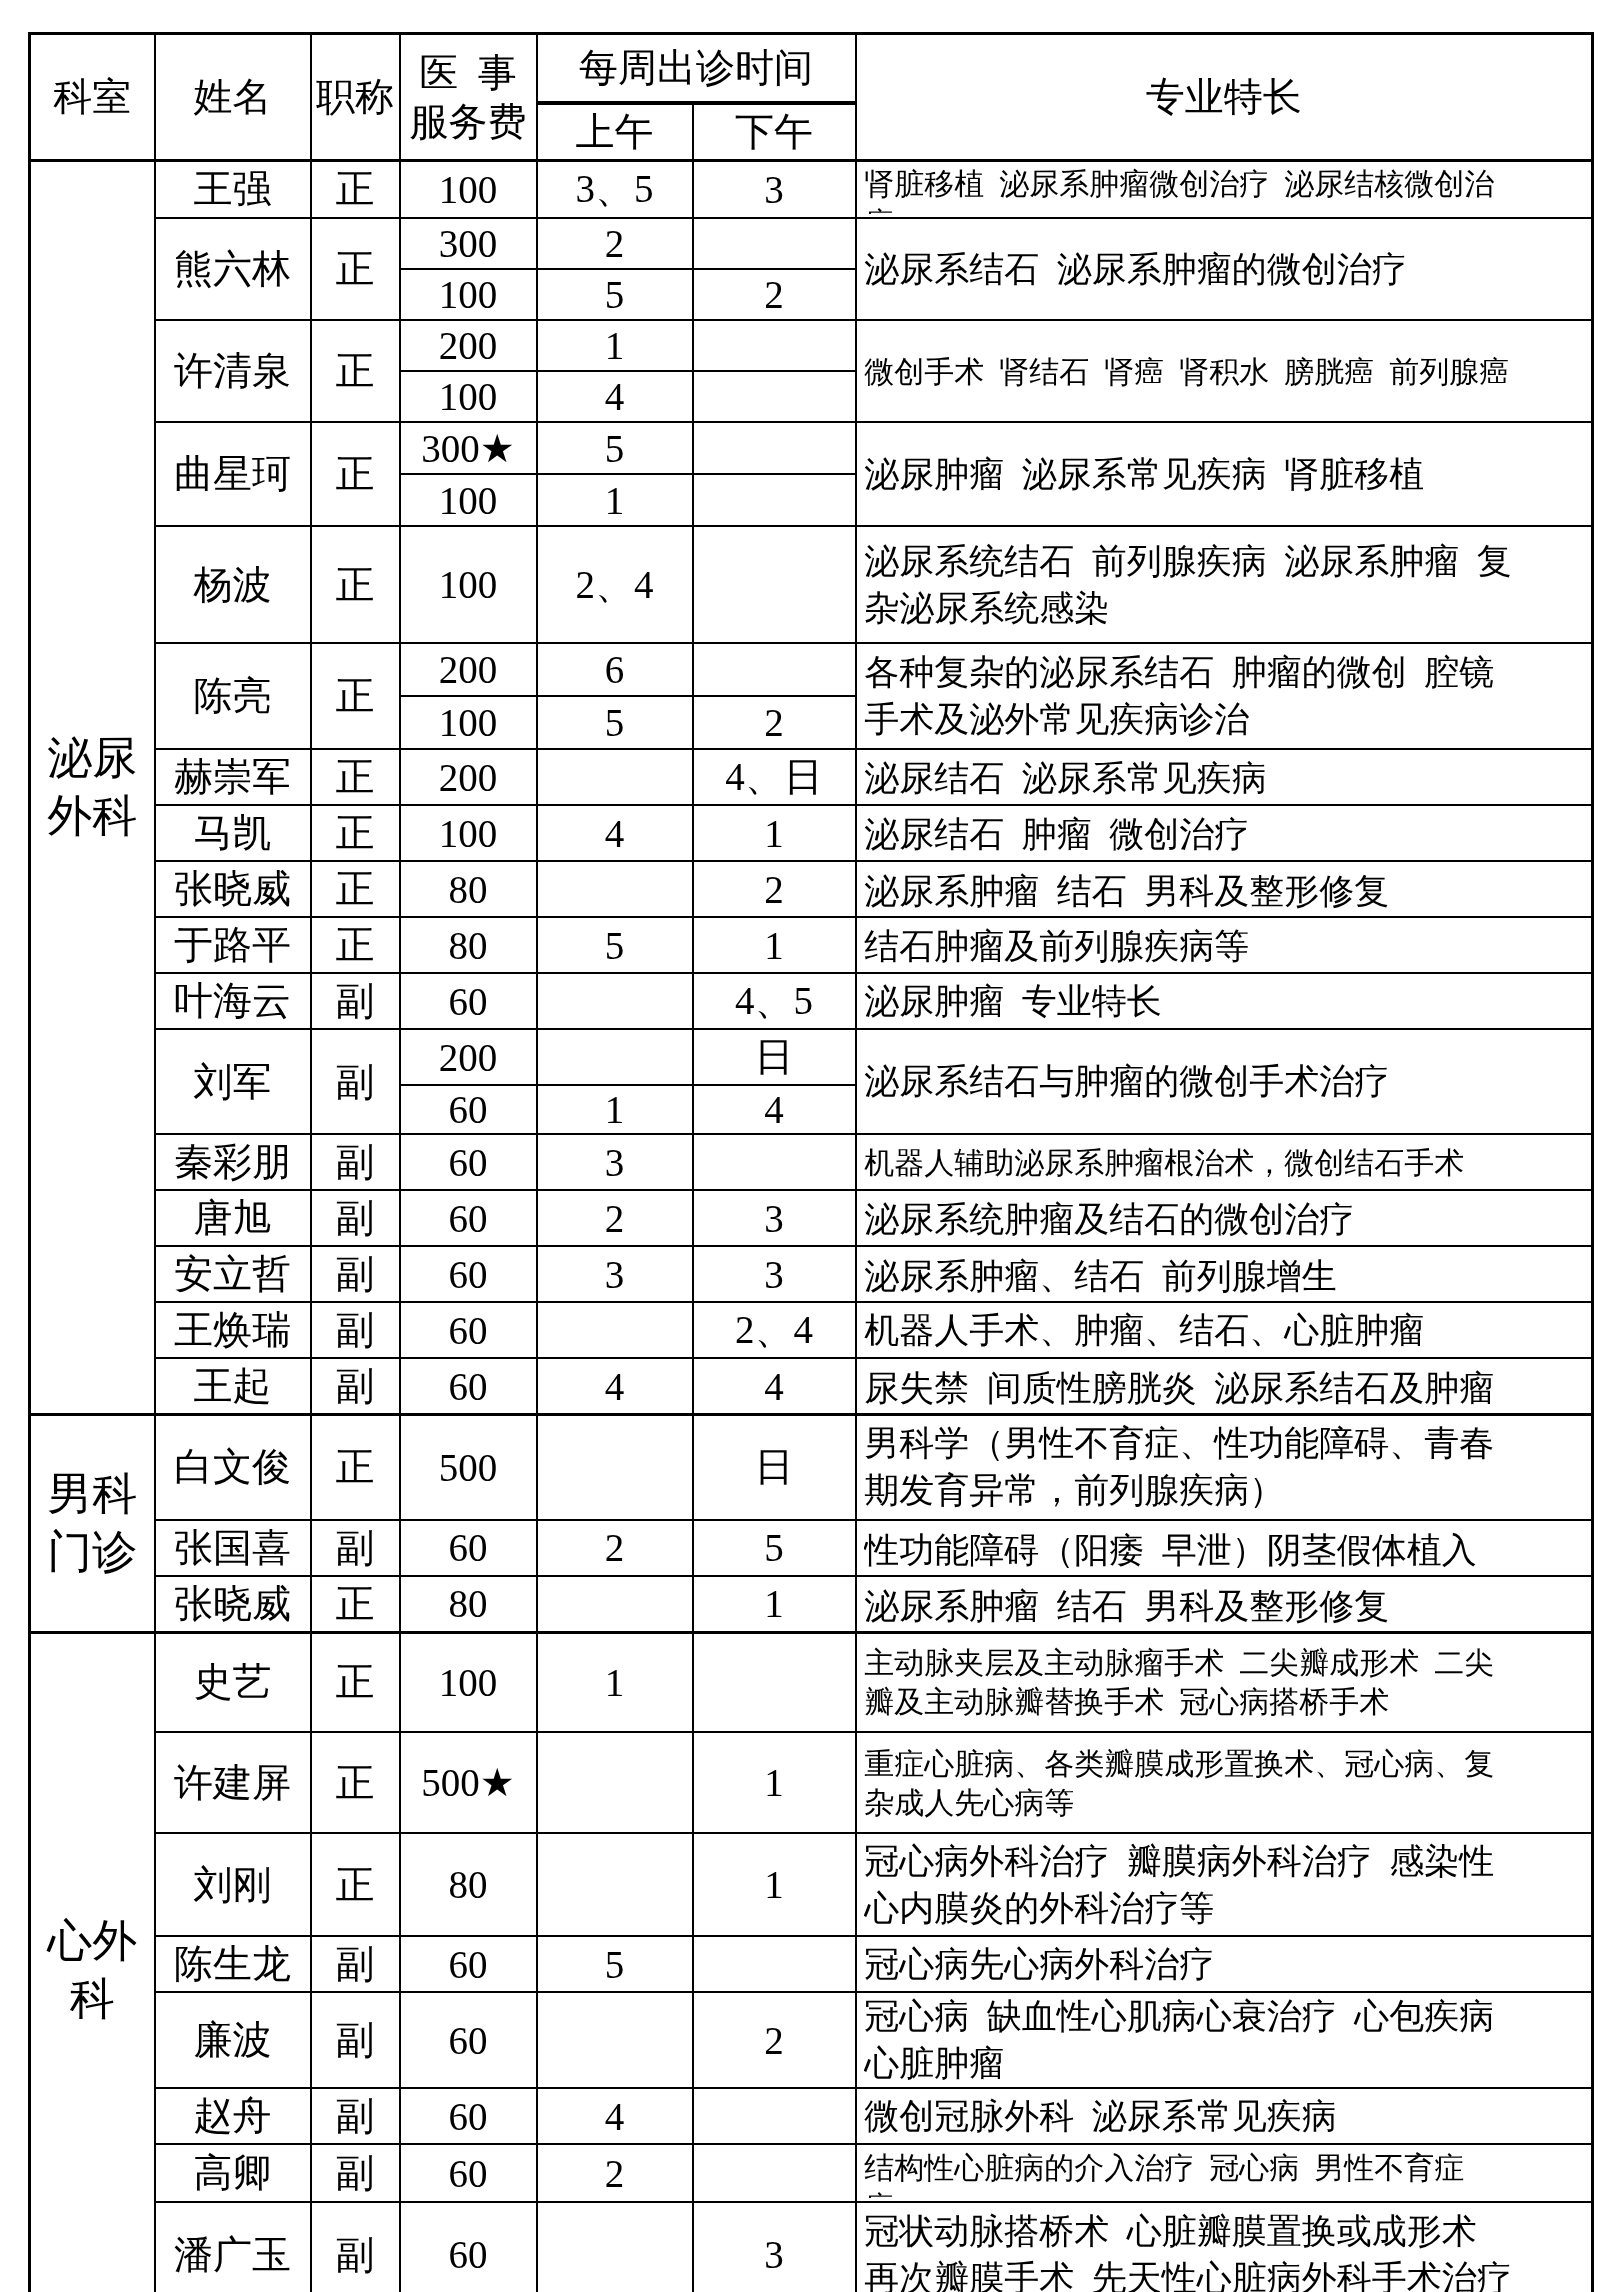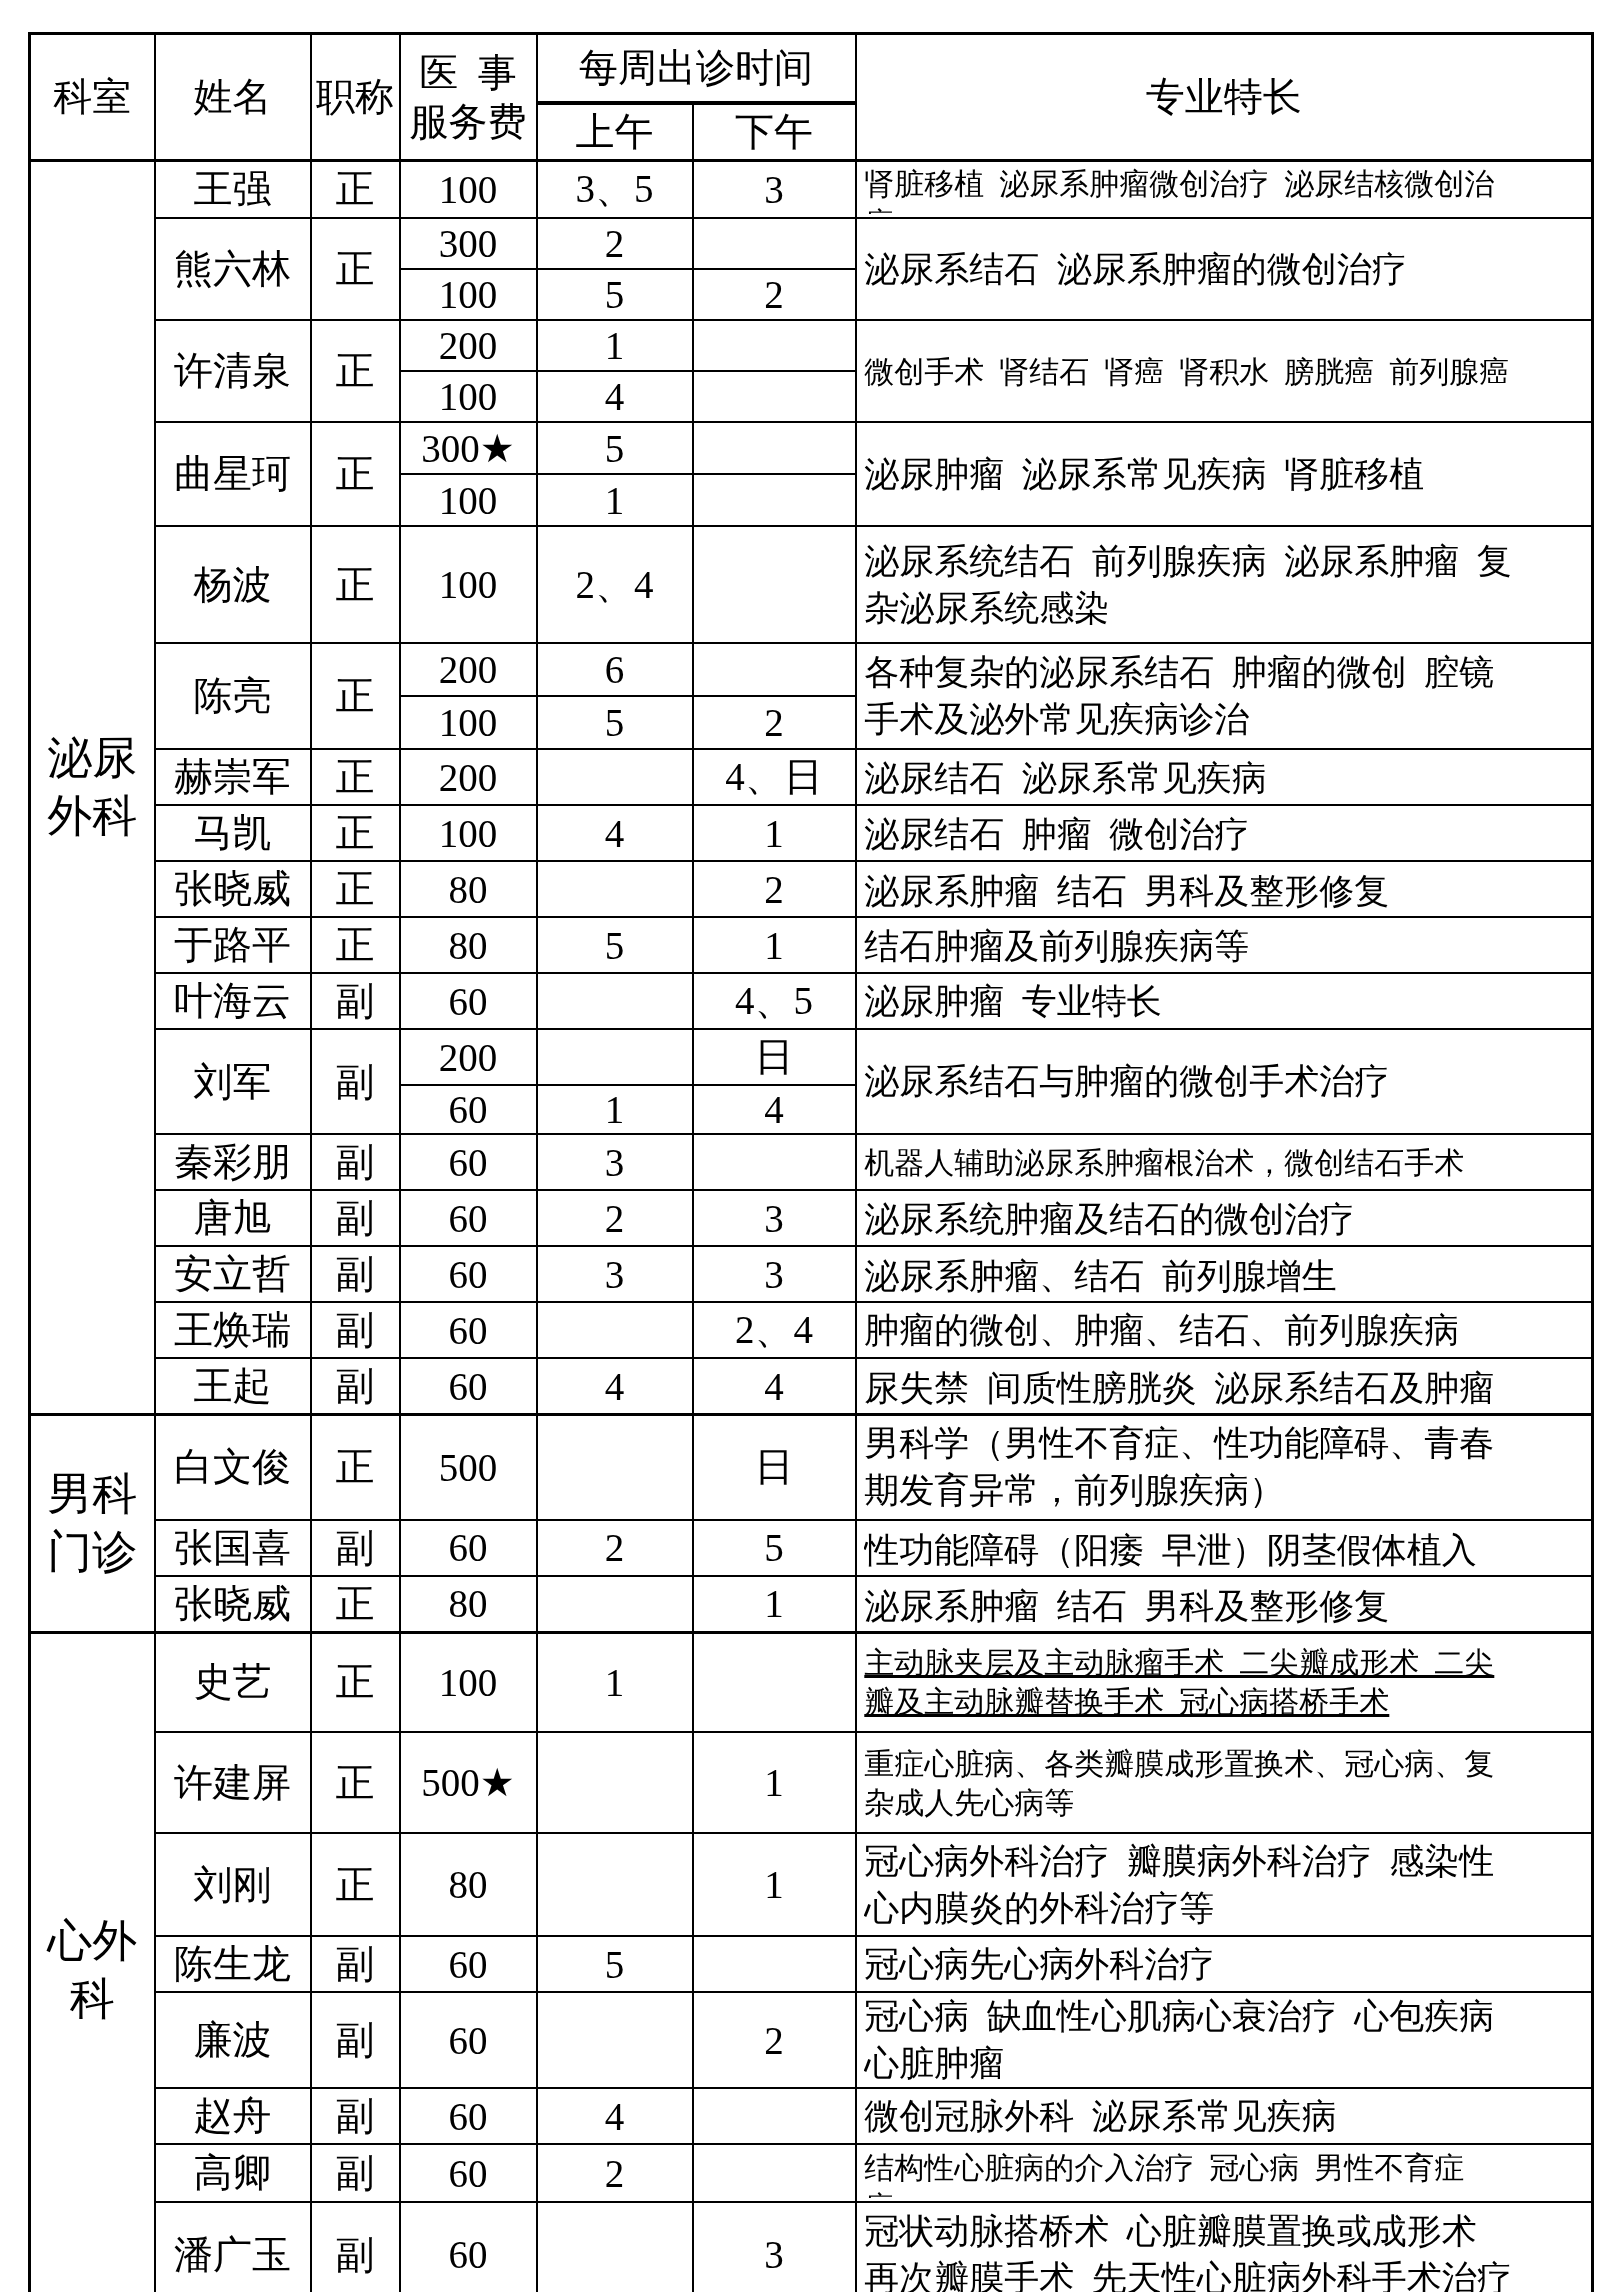--- a/index.html
+++ b/index.html
@@ -234,21 +234,21 @@
           <div class="spec-inner" style="max-height: 43px;">泌尿系肿瘤、结石  前列腺增生</div>
         </td>
       </tr>
       <tr style="height: 54px;">
         <td class="name" rowspan="1">王焕瑞</td>
         <td class="title" rowspan="1">副</td>
         <td class="num">60</td>
         <td class="num"></td>
         <td class="num">2、4</td>
         <td class="spec" rowspan="1">
-          <div class="spec-inner" style="max-height: 46px;">肿瘤的微创、肿瘤、结石、前列腺疾病</div>
+          <div class="spec-inner" style="max-height: 46px;">机器人手术、肿瘤、结石、心脏肿瘤</div>
         </td>
       </tr>
       <tr style="height: 50px;">
         <td class="name" rowspan="1">王起</td>
         <td class="title" rowspan="1">副</td>
         <td class="num">60</td>
         <td class="num">4</td>
         <td class="num">4</td>
         <td class="spec" rowspan="1">
           <div class="spec-inner" style="max-height: 42px;">尿失禁  间质性膀胱炎  泌尿系结石及肿瘤</div>
@@ -289,21 +289,21 @@
       </tr>
       <tr class="sec-start" style="height: 100px;">
         <td class="dept" rowspan="8">心外
 科</td>
         <td class="name" rowspan="1">史艺</td>
         <td class="title" rowspan="1">正</td>
         <td class="num">100</td>
         <td class="num">1</td>
         <td class="num"></td>
         <td class="spec small" rowspan="1">
-          <div class="spec-inner" style="max-height: 92px; text-decoration: underline;">主动脉夹层及主动脉瘤手术  二尖瓣成形术  二尖
+          <div class="spec-inner" style="max-height: 92px;">主动脉夹层及主动脉瘤手术  二尖瓣成形术  二尖
 瓣及主动脉瓣替换手术  冠心病搭桥手术</div>
         </td>
       </tr>
       <tr style="height: 101px;">
         <td class="name" rowspan="1">许建屏</td>
         <td class="title" rowspan="1">正</td>
         <td class="num">500★</td>
         <td class="num"></td>
         <td class="num">1</td>
         <td class="spec small" rowspan="1">

